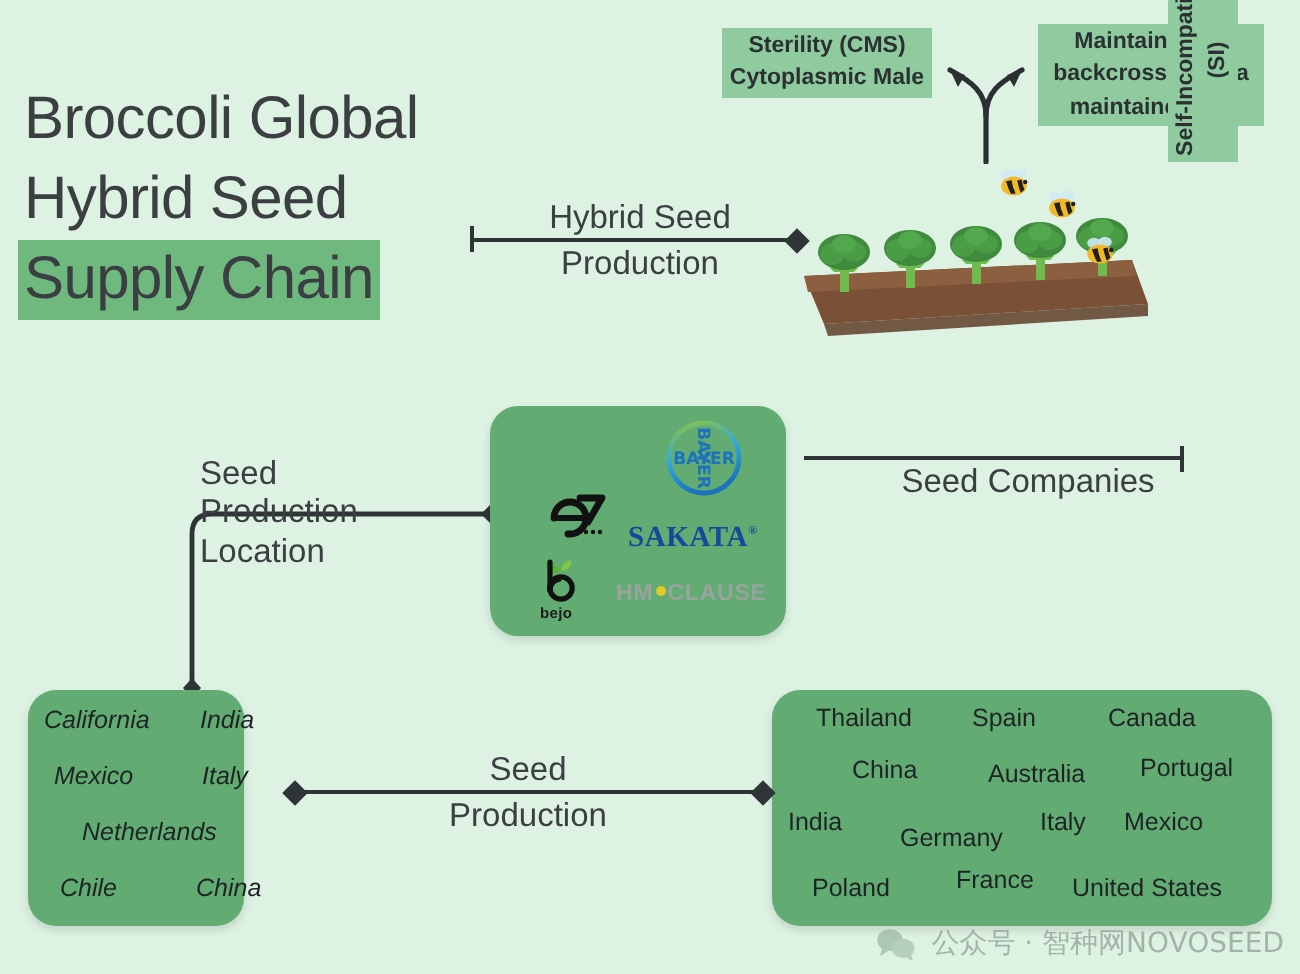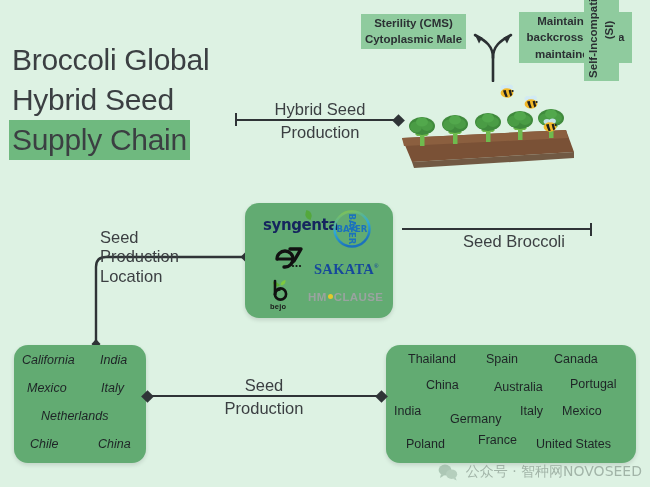--- a/index.html
+++ b/index.html
@@ -252,41 +252,37 @@
       <div class="diamond" style="left:160px;top:-3.5px;"></div>
     </div>
     <div class="conn-label">Production</div>
   </div>
 
   <div class="abs" style="left:402px;top:228px;width:224px;">
     <div style="position:relative;height:4px;">
       <div class="conn-line" style="left:0;top:0;width:190px;"></div>
       <div class="tick" style="left:188px;top:-5px;"></div>
     </div>
-    <div class="conn-label">Seed Broccoli</div>
+    <div class="conn-label">Seed Companies</div>
   </div>
 
   <div class="abs" id="elbow">
     <svg width="160" height="110" viewBox="0 0 160 110">
       <path d="M157 11 L18 11 Q8 11 8 21 L8 98" stroke="#2f3437" stroke-width="2.4" fill="none"></path>
       <path d="M157 6.5 L161.5 11 L157 15.5 L152.5 11 Z" fill="#2f3437"></path>
       <path d="M8 93 L12.5 98 L8 103 L3.5 98 Z" fill="#2f3437"></path>
     </svg>
   </div>
   <div class="abs conn-label" style="left:100px;top:228px;width:120px;text-align:left;">
     <div>Seed</div>
     <div>Production</div>
     <div>Location</div>
   </div>
 
   <div class="abs gbox" id="logo-box">
-    <div class="logo syngenta">
-      <span>syngenta</span>
-      <span class="leaf"></span>
-    </div>
 
     <div class="logo bayer">
       <svg width="40" height="40" viewBox="0 0 40 40">
         <defs>
           <linearGradient id="bayergrad" x1="0" y1="0" x2="0.3" y2="1">
             <stop offset="0%" stop-color="#8dc63f"></stop>
             <stop offset="55%" stop-color="#2fa8d8"></stop>
             <stop offset="100%" stop-color="#1b72bd"></stop>
           </linearGradient>
         </defs>
@@ -320,21 +316,21 @@
         <path d="M4 17 a5.6 5.6 0 0 1 5.5-5.6" stroke="#111" stroke-width="2.6" fill="none"></path>
       </svg>
       <span class="bname">bejo</span>
     </div>
 
     <div class="logo hm">
       <span>HM</span><span class="dot"></span><span>CLAUSE</span>
     </div>
   </div>
 
-  <div class="abs gbox" id="prod-box" style="left:14px;top:345px;width:132px;height:118px;">
+  <div class="abs gbox" id="prod-box" style="left:14px;top:345px;width:108px;height:118px;">
     <div class="countries">
       <span style="left:8px;top:8px;">California</span>
       <span style="left:86px;top:8px;">India</span>
       <span style="left:13px;top:36px;">Mexico</span>
       <span style="left:87px;top:36px;">Italy</span>
       <span style="left:27px;top:64px;">Netherlands</span>
       <span style="left:16px;top:92px;">Chile</span>
       <span style="left:84px;top:92px;">China</span>
     </div>
   </div>

